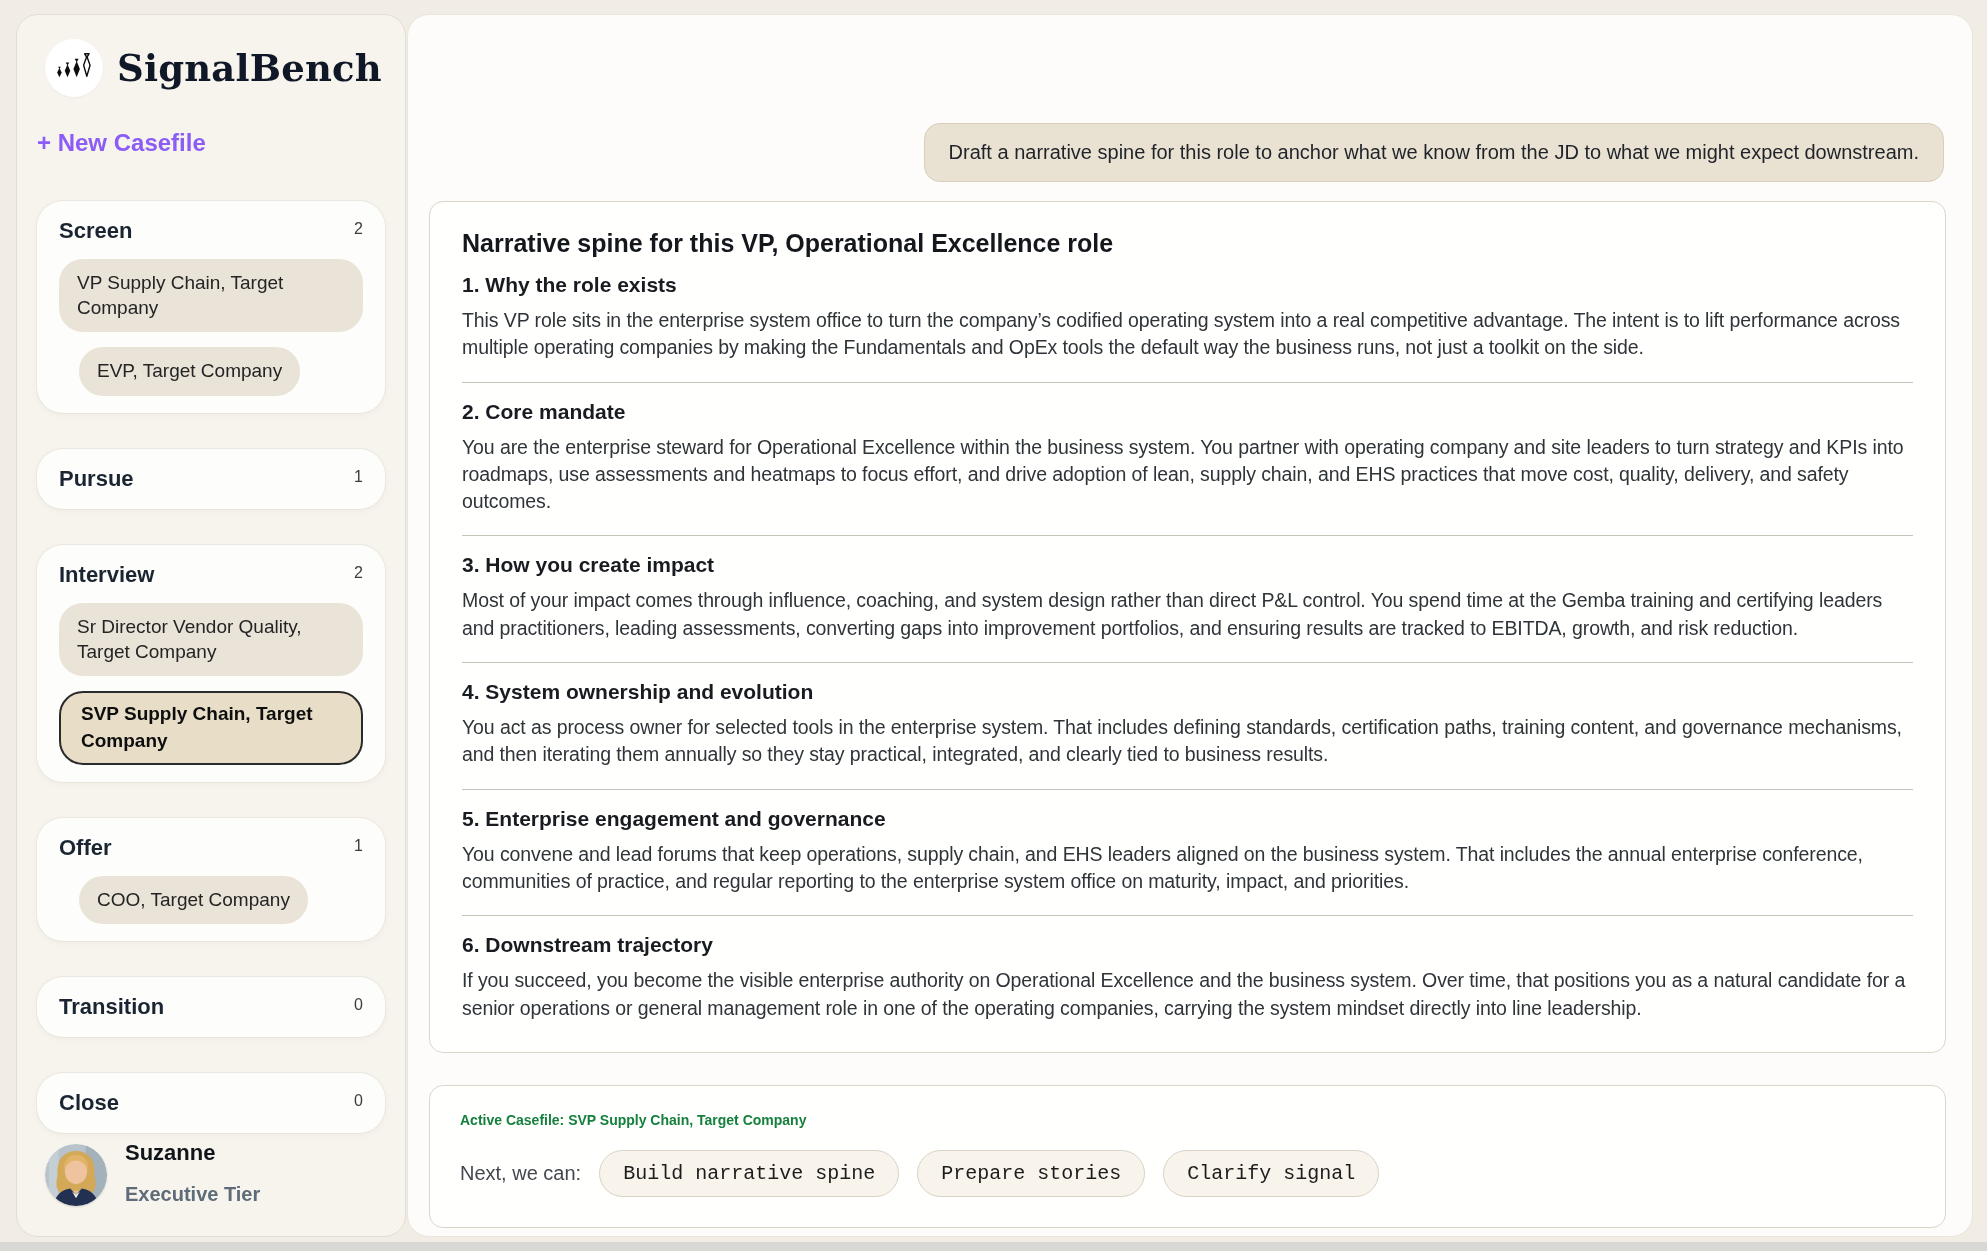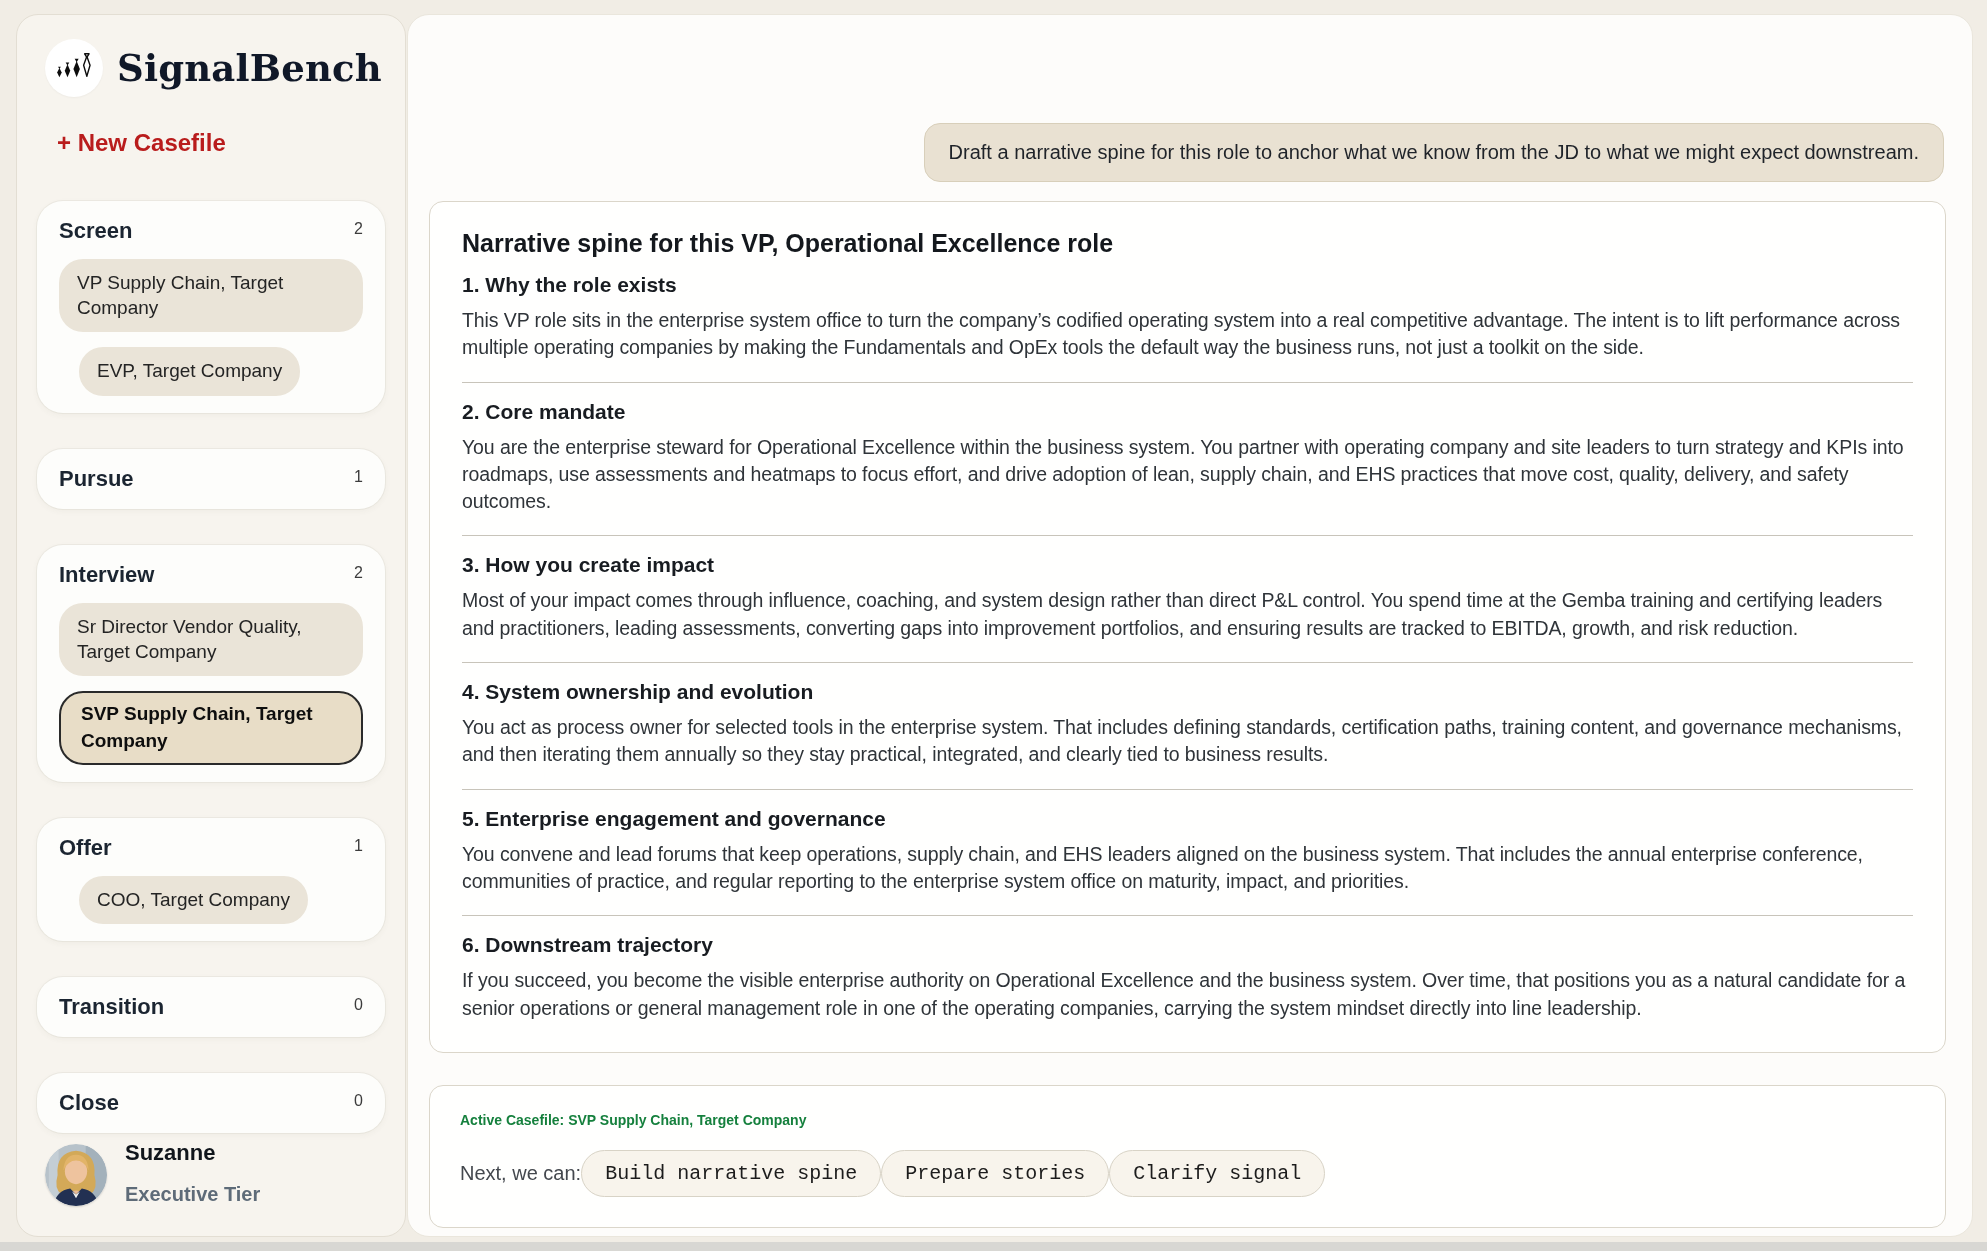--- a/index.html
+++ b/index.html
@@ -37,26 +37,26 @@
   }
   .logo-badge svg { width: 44px; height: 44px; }
   .logo-text {
     font-family: "DejaVu Serif", serif;
     font-weight: 700;
     font-size: 37px;
     color: #101828;
     letter-spacing: 0.2px;
   }
   .new-casefile {
-    margin: 32px 0 0 20px;
+    margin: 32px 0 0 0;
     background: none; border: none;
     font-family: "Liberation Sans", sans-serif;
     font-weight: 700;
     font-size: 24px;
-    color: #b91c1c;
+    color: #8b5cf6;
     text-align: center;
     cursor: pointer;
     width: fit-content;
   }
   .stage-card {
     background: #fdfdfb;
     border-radius: 26px;
     box-shadow: 0 0 0 1px rgba(120,110,90,0.07), 0 2px 6px rgba(80,70,50,0.05);
     padding: 17px 22px;
     margin-top: 36px;
@@ -137,21 +137,21 @@
   .doc-section + .doc-section { border-top: 1px solid #c8c4ba; margin-top: 20px; padding-top: 17px; }
 
   .composer {
     margin-top: 32px;
     background: #fffffe;
     border: 1px solid #dbd6ca;
     border-radius: 14px;
     padding: 26px 30px 30px 30px;
   }
   .composer-title { font-size: 14px; font-weight: 700; color: #15803d; }
-  .next-row { display: flex; align-items: center; margin-top: 22px; }
+  .next-row { display: flex; align-items: center; gap: 18px; margin-top: 22px; }
   .next-label { font-size: 20px; color: #44484e; }
   .action-pill {
     font-family: Liberation Mono, monospace;
     background: #f8f4ec;
     border: 1px solid #d8d3c6;
     border-radius: 999px;
     padding: 11px 23px;
     font-size: 20px;
     color: #1c1c1c;
     cursor: pointer;

